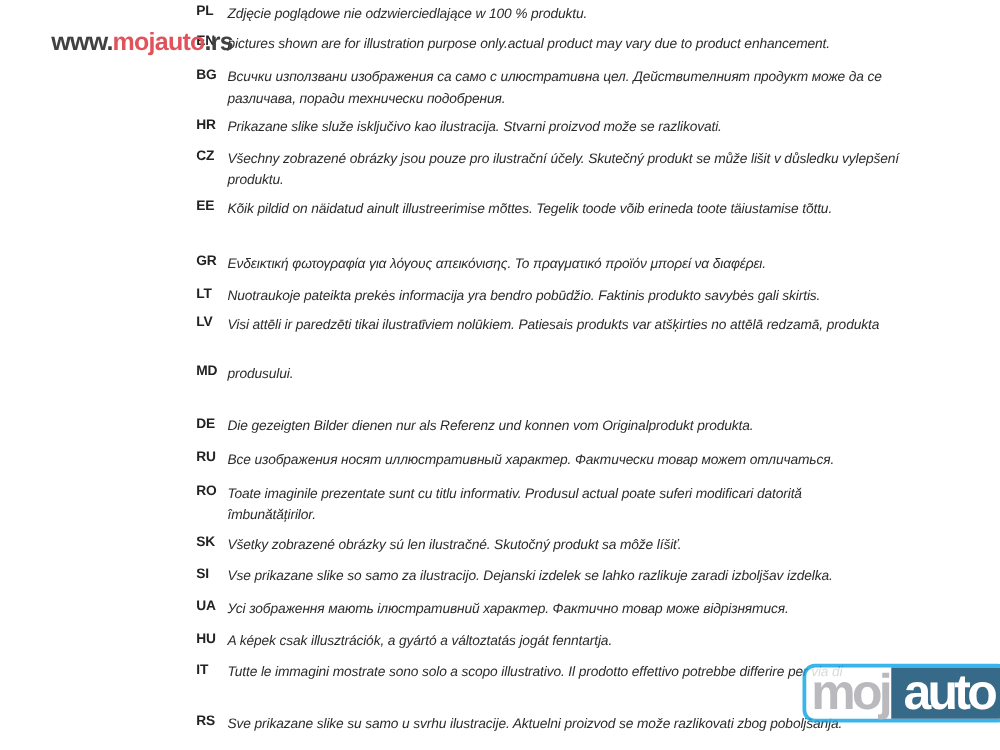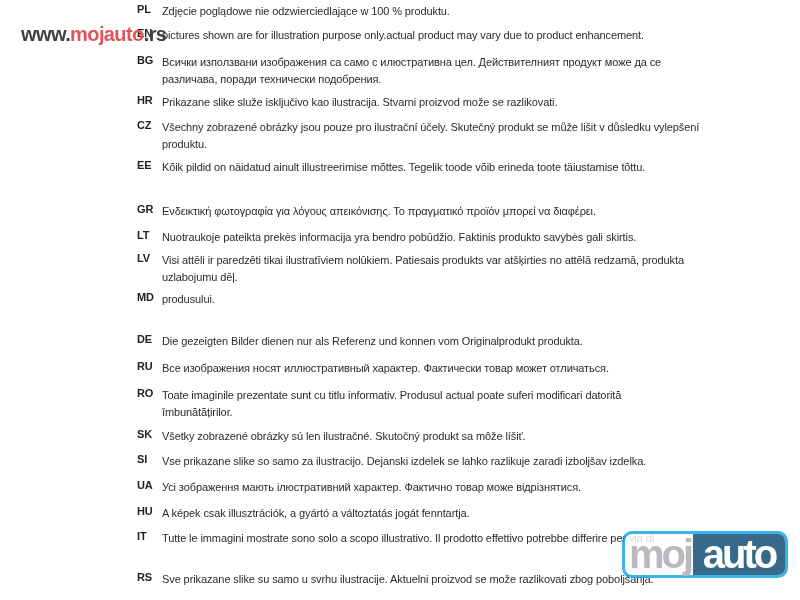--- a/index.html
+++ b/index.html
@@ -1,26 +1,26 @@
 <!DOCTYPE html>
 <html><head>
 <meta charset="utf-8">
 <style>
   html,body{margin:0;padding:0;background:#ffffff;}
   body{width:800px;height:600px;position:relative;overflow:hidden;
        font-family:"Liberation Sans",sans-serif;color:#2b2b2b;}
-  .page{position:absolute;inset:0;background:#fff;}
+  .page{position:absolute;inset:0;background:#fff;margin-left:20px;}
 
   
   .row{position:absolute;left:0;width:800px;}
   .code{position:absolute;left:137px;top:0;font-weight:bold;font-size:11px;
         letter-spacing:-0.1px;color:#222;}
   .text{position:absolute;left:162px;top:0;}
   .tline{font-size:11px;line-height:17px;letter-spacing:-0.1px;white-space:nowrap;
-         color:#2b2b2b;}
+         color:#2b2b2b;font-style:italic;}
 
   
   .wm{position:absolute;left:21px;top:24px;font-size:20px;font-weight:bold;
       letter-spacing:-0.6px;line-height:20px;white-space:nowrap;z-index:5;}
   .wm .dark{color:#414042;}
   .wm .brand{color:#e0535b;}
 
   
   .logo{position:absolute;left:622px;top:531px;width:160px;height:41px;
         border:3px solid #0ea5e9;border-radius:10px;background:#ffffff;
@@ -84,21 +84,20 @@
       <div class="row" style="top: 229px;">
         <span class="code">LT</span>
         <div class="text">
           <div class="tline">Nuotraukoje pateikta prekės informacija yra bendro pobūdžio. Faktinis produkto savybės gali skirtis.</div>
         </div>
       </div>
       <div class="row" style="top: 252px;">
         <span class="code">LV</span>
         <div class="text">
           <div class="tline">Visi attēli ir paredzēti tikai ilustratīviem nolūkiem. Patiesais produkts var atšķirties no attēlā redzamā, produkta</div>
-          <div class="tline">uzlabojumu dēļ.</div>
         </div>
       </div>
       <div class="row" style="top: 291px;">
         <span class="code">MD</span>
         <div class="text">
           <div class="tline">produsului.</div>
         </div>
       </div>
       <div class="row" style="top: 333px;">
         <span class="code">DE</span>

